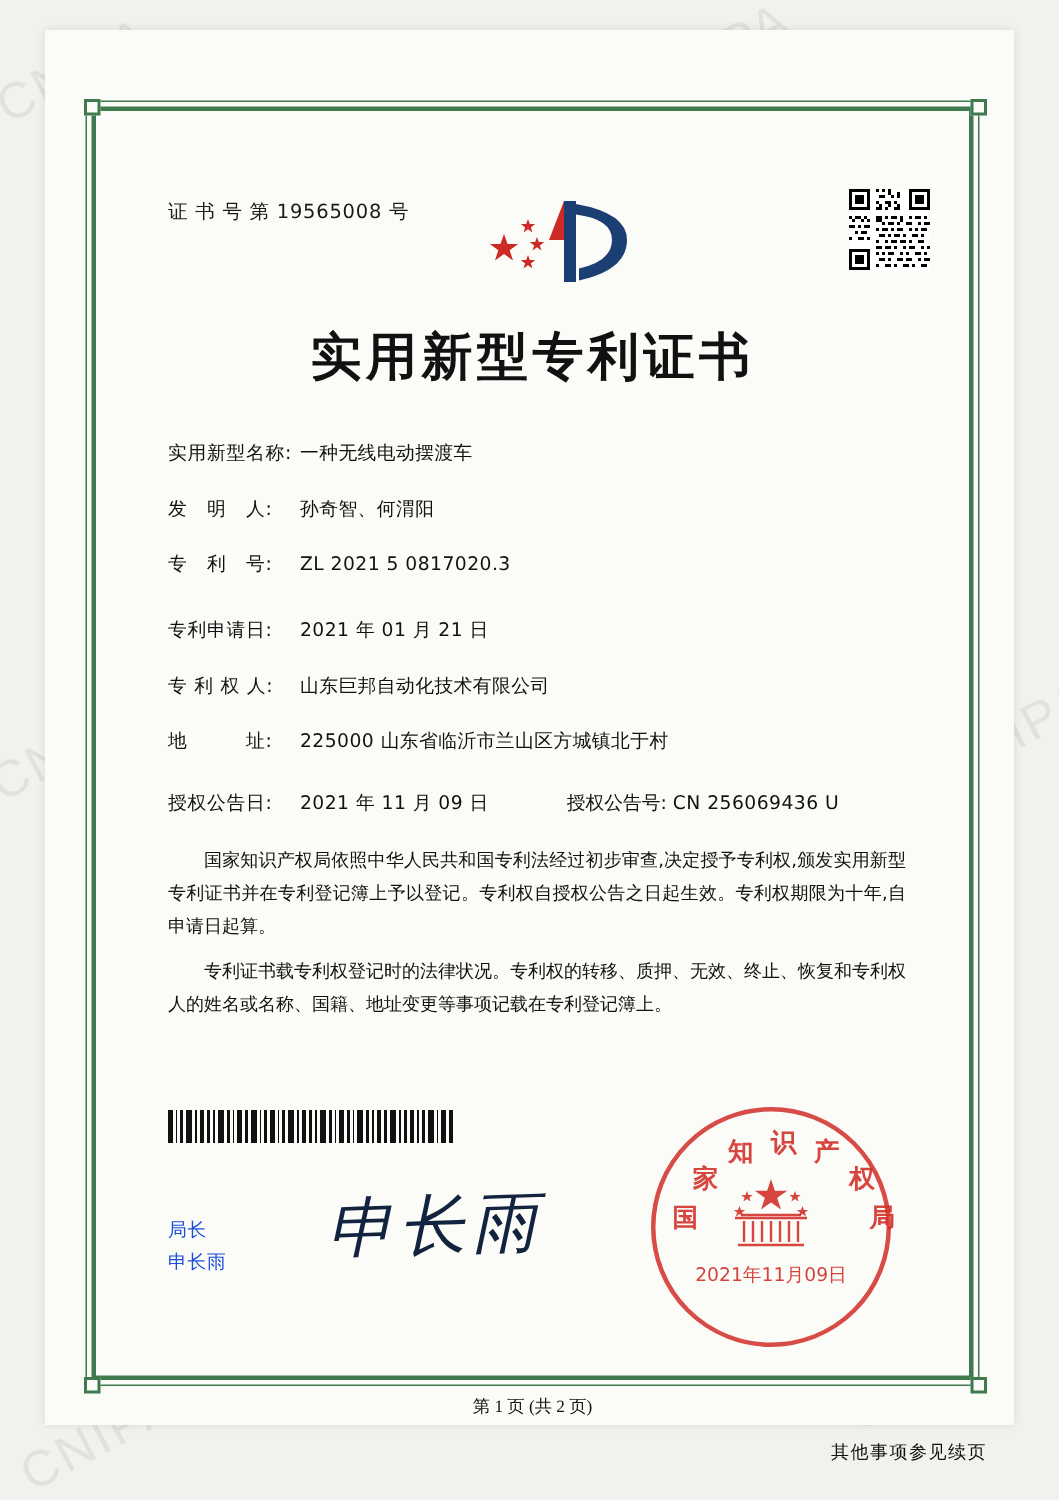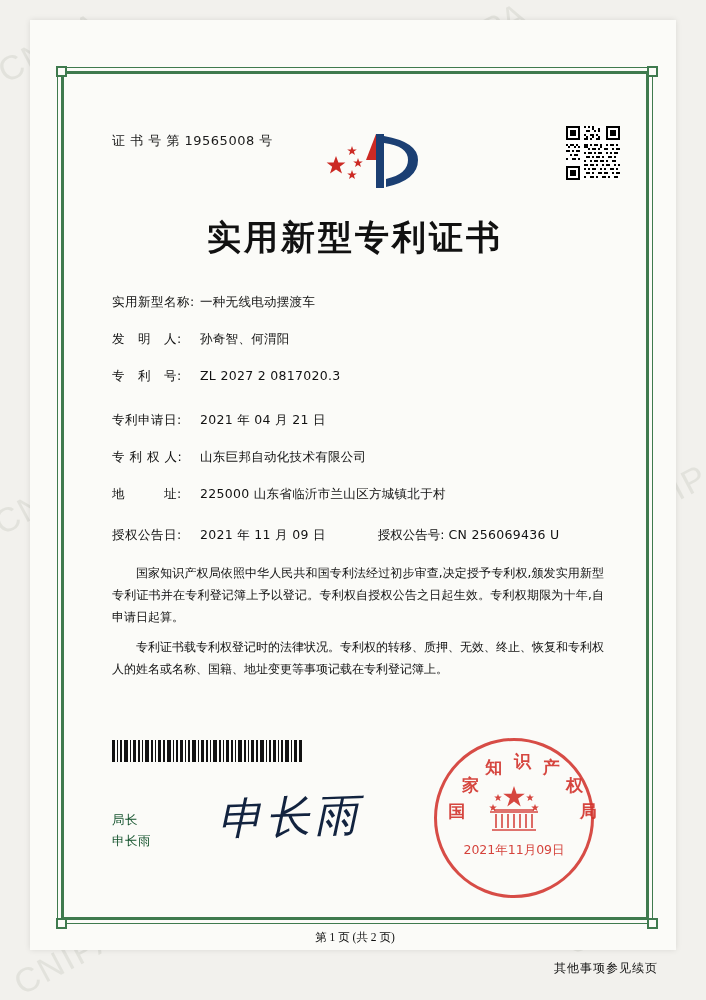--- a/index.html
+++ b/index.html
@@ -181,21 +181,21 @@
     left: 30px;
     top: 650px;
     width: 190px;
     height: 22px;
   }
 
   .sig-label {
     position: absolute;
     left: 30px;
     font-size: 12.5px;
-    color: #14532d;
+    color: #1d4ed8;
     font-family: "DejaVu Sans", sans-serif;
     letter-spacing: 0.5px;
   }
   .sl1 { top: 722px; }
   .sl2 { top: 743px; }
 
   #signature {
     position: absolute;
     left: 136px;
     top: 698px;
@@ -438,25 +438,25 @@
       <div class="field f2">
         <span class="lab">发　明　人:</span>
         <span class="val">孙奇智、何渭阳</span>
       </div>
       <div class="field f1">
         <span class="lab">实用新型名称:</span>
         <span class="val">一种无线电动摆渡车</span>
       </div>
       <div class="field f3">
         <span class="lab">专　利　号:</span>
-        <span class="val">ZL 2027 2 0817020.3</span>
+        <span class="val">ZL 2021 5 0817020.3</span>
       </div>
       <div class="field f4">
         <span class="lab">专利申请日:</span>
-        <span class="val">2021 年 04 月 21 日</span>
+        <span class="val">2021 年 01 月 21 日</span>
       </div>
       <div class="field f5">
         <span class="lab">专 利 权 人:</span>
         <span class="val">山东巨邦自动化技术有限公司</span>
       </div>
       <div class="field f6">
         <span class="lab">地　　　址:</span>
         <span class="val">225000 山东省临沂市兰山区方城镇北于村</span>
       </div>
       <div class="field f7">

